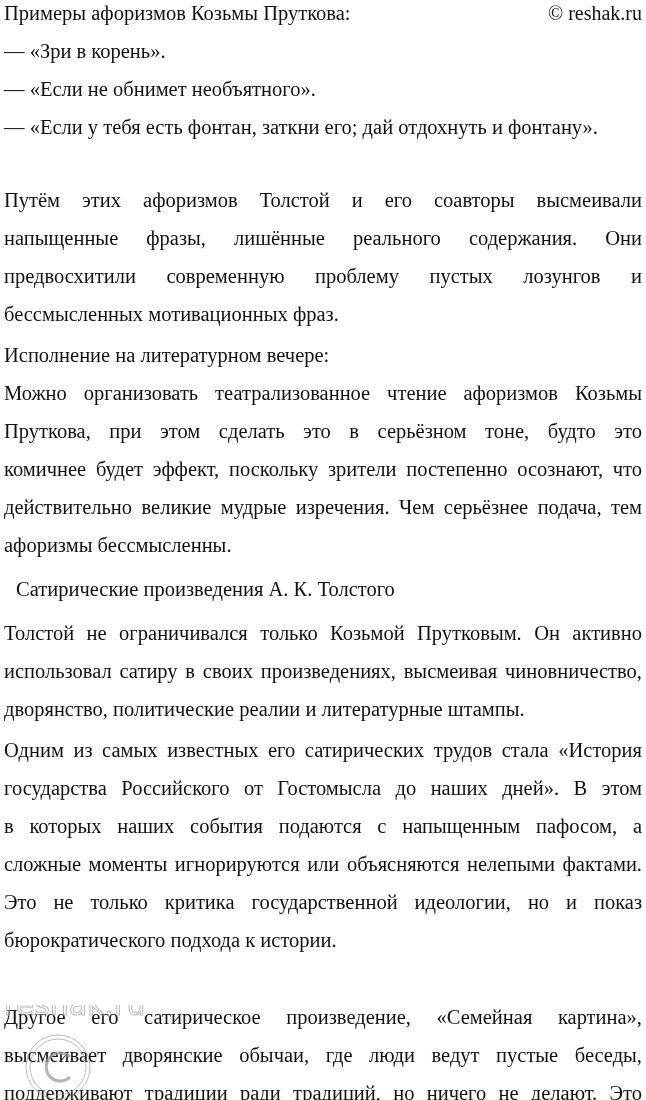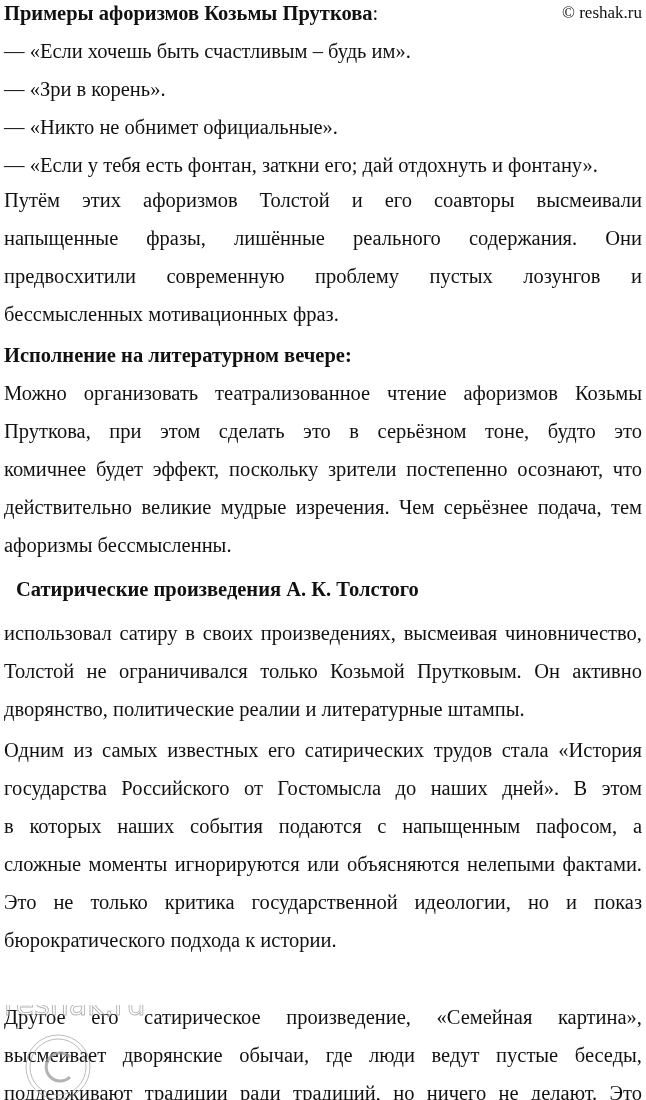--- a/index.html
+++ b/index.html
@@ -8,43 +8,42 @@
     font-family: "Liberation Serif", "DejaVu Serif", serif;
     color: #111111;
   }
   .page { position: absolute; left: 4px; top: 0; width: 638px; }
   .line {
     font-size: 20.5px; line-height: 38px; white-space: nowrap;
   }
   .just {
     text-align: justify; text-align-last: justify;
   }
-  .bold { font-weight: bold; }
+  .bold { font-weight: normal; }
   .copyright {
-    position: absolute; right: 4px; top: 0; font-size: 17px; line-height: 26px;
+    position: absolute; right: 4px; top: 0; font-size: 20px; line-height: 26px;
   }
   .wm {
     position: absolute; left: 0; top: 1005px; width: 170px; height: 100px;
     pointer-events: none;
   }
 </style>
 </head>
 <body>
 
 <div class="copyright">© reshak.ru</div>
 
 <div class="page">
 
   <div style="position:absolute; top:-6px; left:0; width:638px;">
     <div class="line">
       <span class="bold">Примеры афоризмов Козьмы Пруткова</span><span>:</span>
     </div>
-    <div class="line">— «Если хочешь быть счастливым – будь им».</div>
     <div class="line">— «Зри в корень».</div>
-    <div class="line">— «Никто не обнимет официальные».</div>
+    <div class="line">— «Если не обнимет необъятного».</div>
     <div class="line">— «Если у тебя есть фонтан, заткни его; дай отдохнуть и фонтану».</div>
   </div>
 
   <div style="position:absolute; top:181px; left:0; width:638px;">
     <div class="line just">Путём этих афоризмов Толстой и его соавторы высмеивали</div>
     <div class="line just">напыщенные фразы, лишённые реального содержания. Они</div>
     <div class="line just">предвосхитили современную проблему пустых лозунгов и</div>
     <div class="line">бессмысленных мотивационных фраз.</div>
   </div>
 
@@ -55,22 +54,22 @@
     <div class="line just">комичнее будет эффект, поскольку зрители постепенно осознают, что</div>
     <div class="line just">действительно великие мудрые изречения. Чем серьёзнее подача, тем</div>
     <div class="line">афоризмы бессмысленны.</div>
   </div>
 
   <div style="position:absolute; top:570px; left:12px; width:638px;">
     <div class="line bold">Сатирические произведения А. К. Толстого</div>
   </div>
 
   <div style="position:absolute; top:614px; left:0; width:638px;">
+    <div class="line just">Толстой не ограничивался только Козьмой Прутковым. Он активно</div>
     <div class="line just">использовал сатиру в своих произведениях, высмеивая чиновничество,</div>
-    <div class="line just">Толстой не ограничивался только Козьмой Прутковым. Он активно</div>
     <div class="line">дворянство, политические реалии и литературные штампы.</div>
   </div>
 
   <div style="position:absolute; top:731px; left:0; width:638px;">
     <div class="line just">Одним из самых известных его сатирических трудов стала «История</div>
     <div class="line just">государства Российского от Гостомысла до наших дней». В этом</div>
     <div class="line just">в которых наших события подаются с напыщенным пафосом, а</div>
     <div class="line just">сложные моменты игнорируются или объясняются нелепыми фактами.</div>
     <div class="line just">Это не только критика государственной идеологии, но и показ</div>
     <div class="line">бюрократического подхода к истории.</div>

